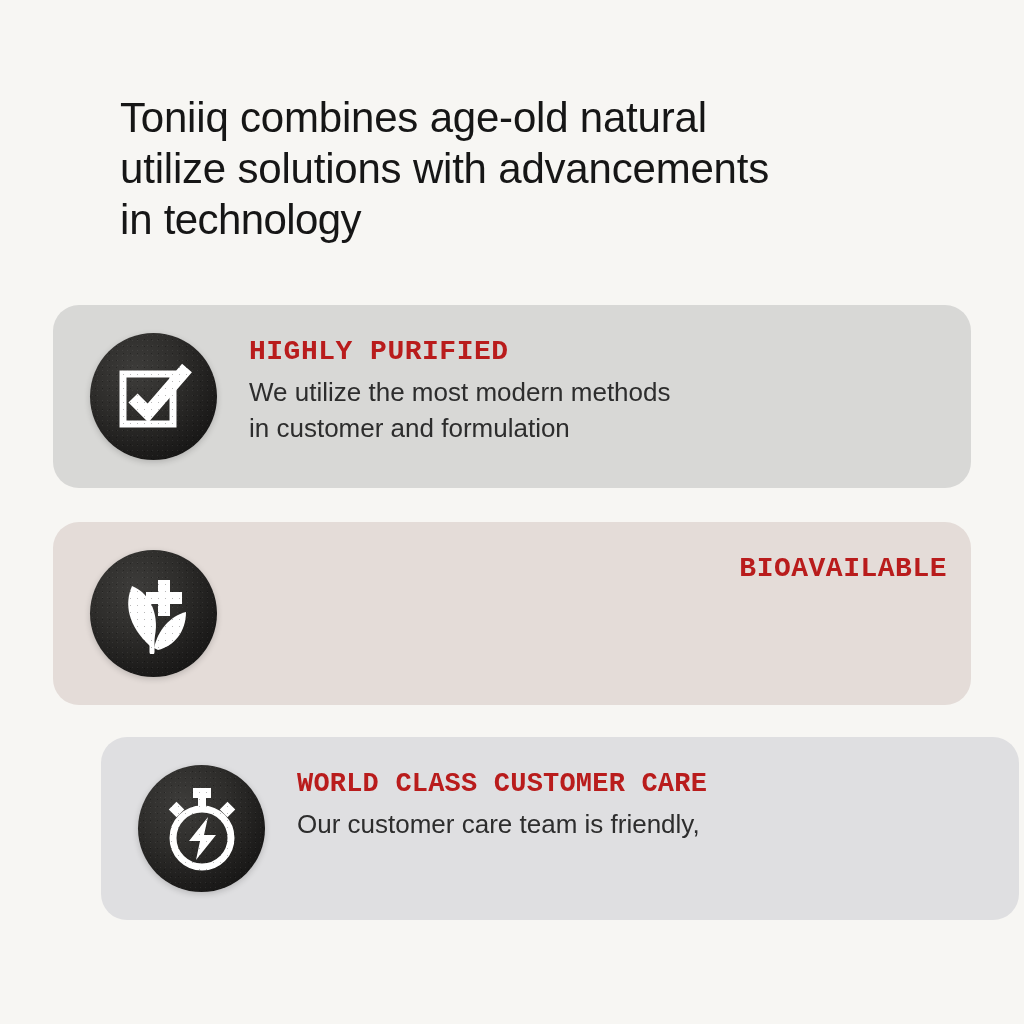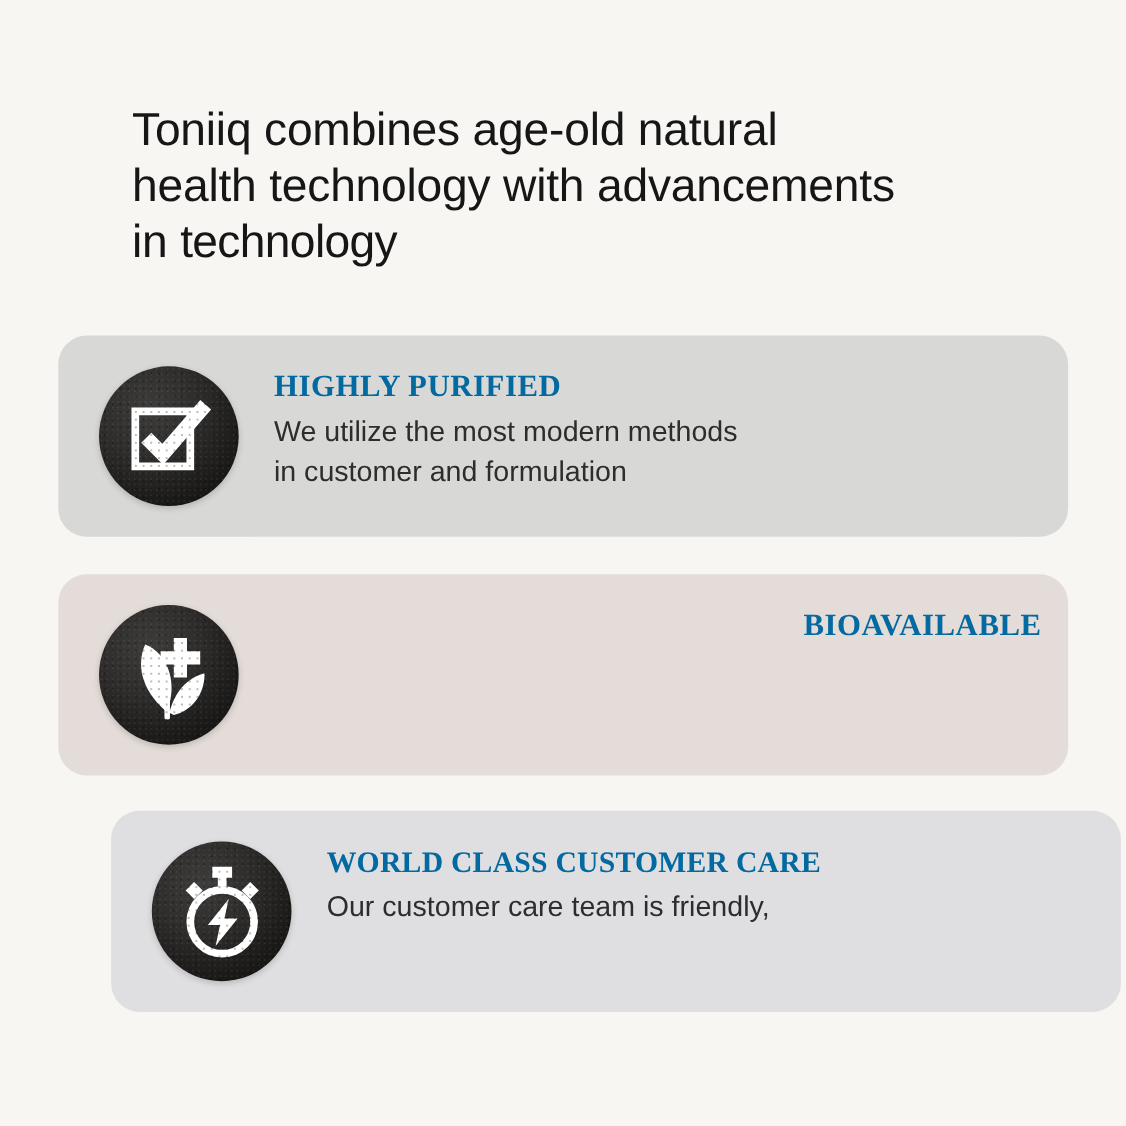--- a/index.html
+++ b/index.html
@@ -86,24 +86,24 @@
   }
 
   
   .card-text {
     position: absolute;
     left: 196px;
     top: 30px;
     right: 24px;
   }
   .card-title {
-    font-family: Liberation Serif, serif;
+    font-family: Liberation Mono, monospace;
     font-size: 28px;
     font-weight: 700;
-    color: #0369a1;
+    color: #b91c1c;
     letter-spacing: 0.5px;
     line-height: 34px;
     white-space: nowrap;
   }
   .card-3 .card-title {
     font-size: 27px;
     letter-spacing: 0.2px;
   }
   .card-desc {
     margin-top: 5px;
@@ -115,21 +115,21 @@
   }
   .card-desc .l2 { display: block; }
 </style>
 </head>
 <body>
 
 <div class="page">
 
   <div class="headline">
     <span>Toniiq combines age-old natural</span><br>
-    <span>health technology with advancements</span><br>
+    <span>utilize solutions with advancements</span><br>
     <span>in </span><span class="strong">technology</span>
   </div>
 
   <div class="card card-1">
     <div class="icon-badge">
       <svg width="78" height="78" viewBox="0 0 78 78" aria-hidden="true">
 
         <path d="M8 16 H58 V66 H8 Z" fill="none" stroke="#ffffff" stroke-width="7"></path>
 
         <path d="M18 40 L33 55 L72 10" fill="none" stroke="#ffffff" stroke-width="13" stroke-linecap="butt" stroke-linejoin="miter"></path>

